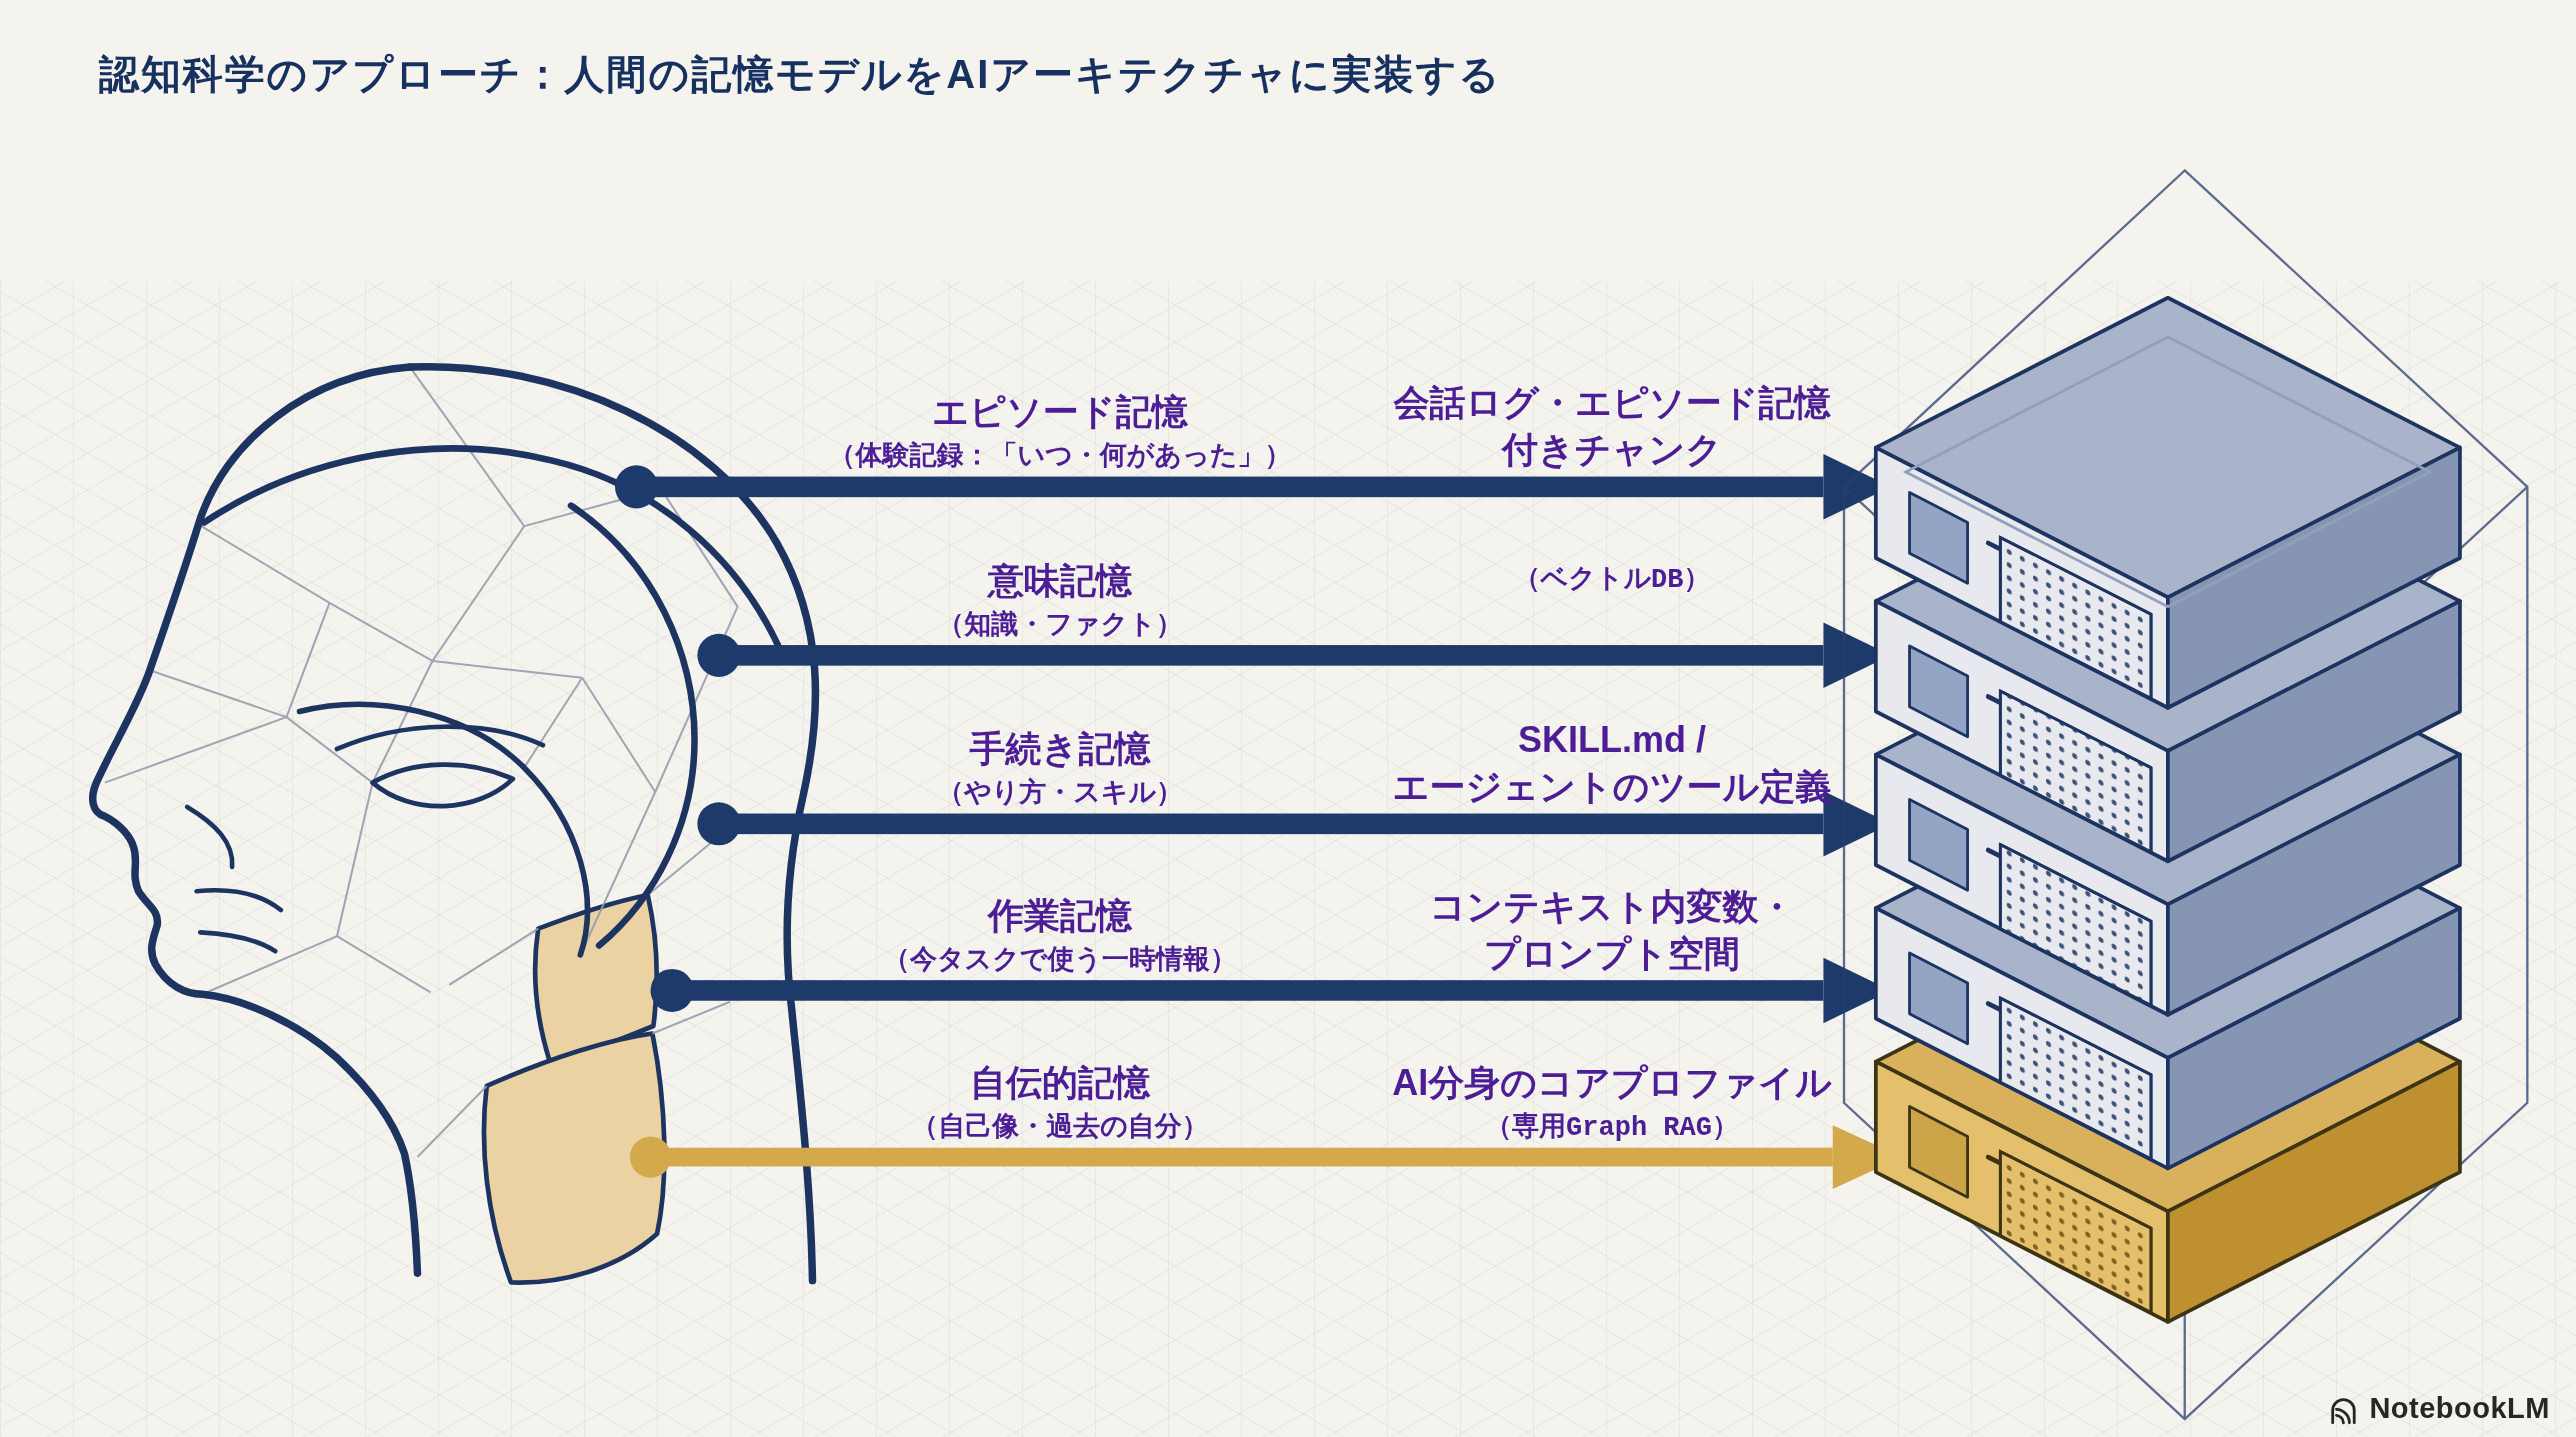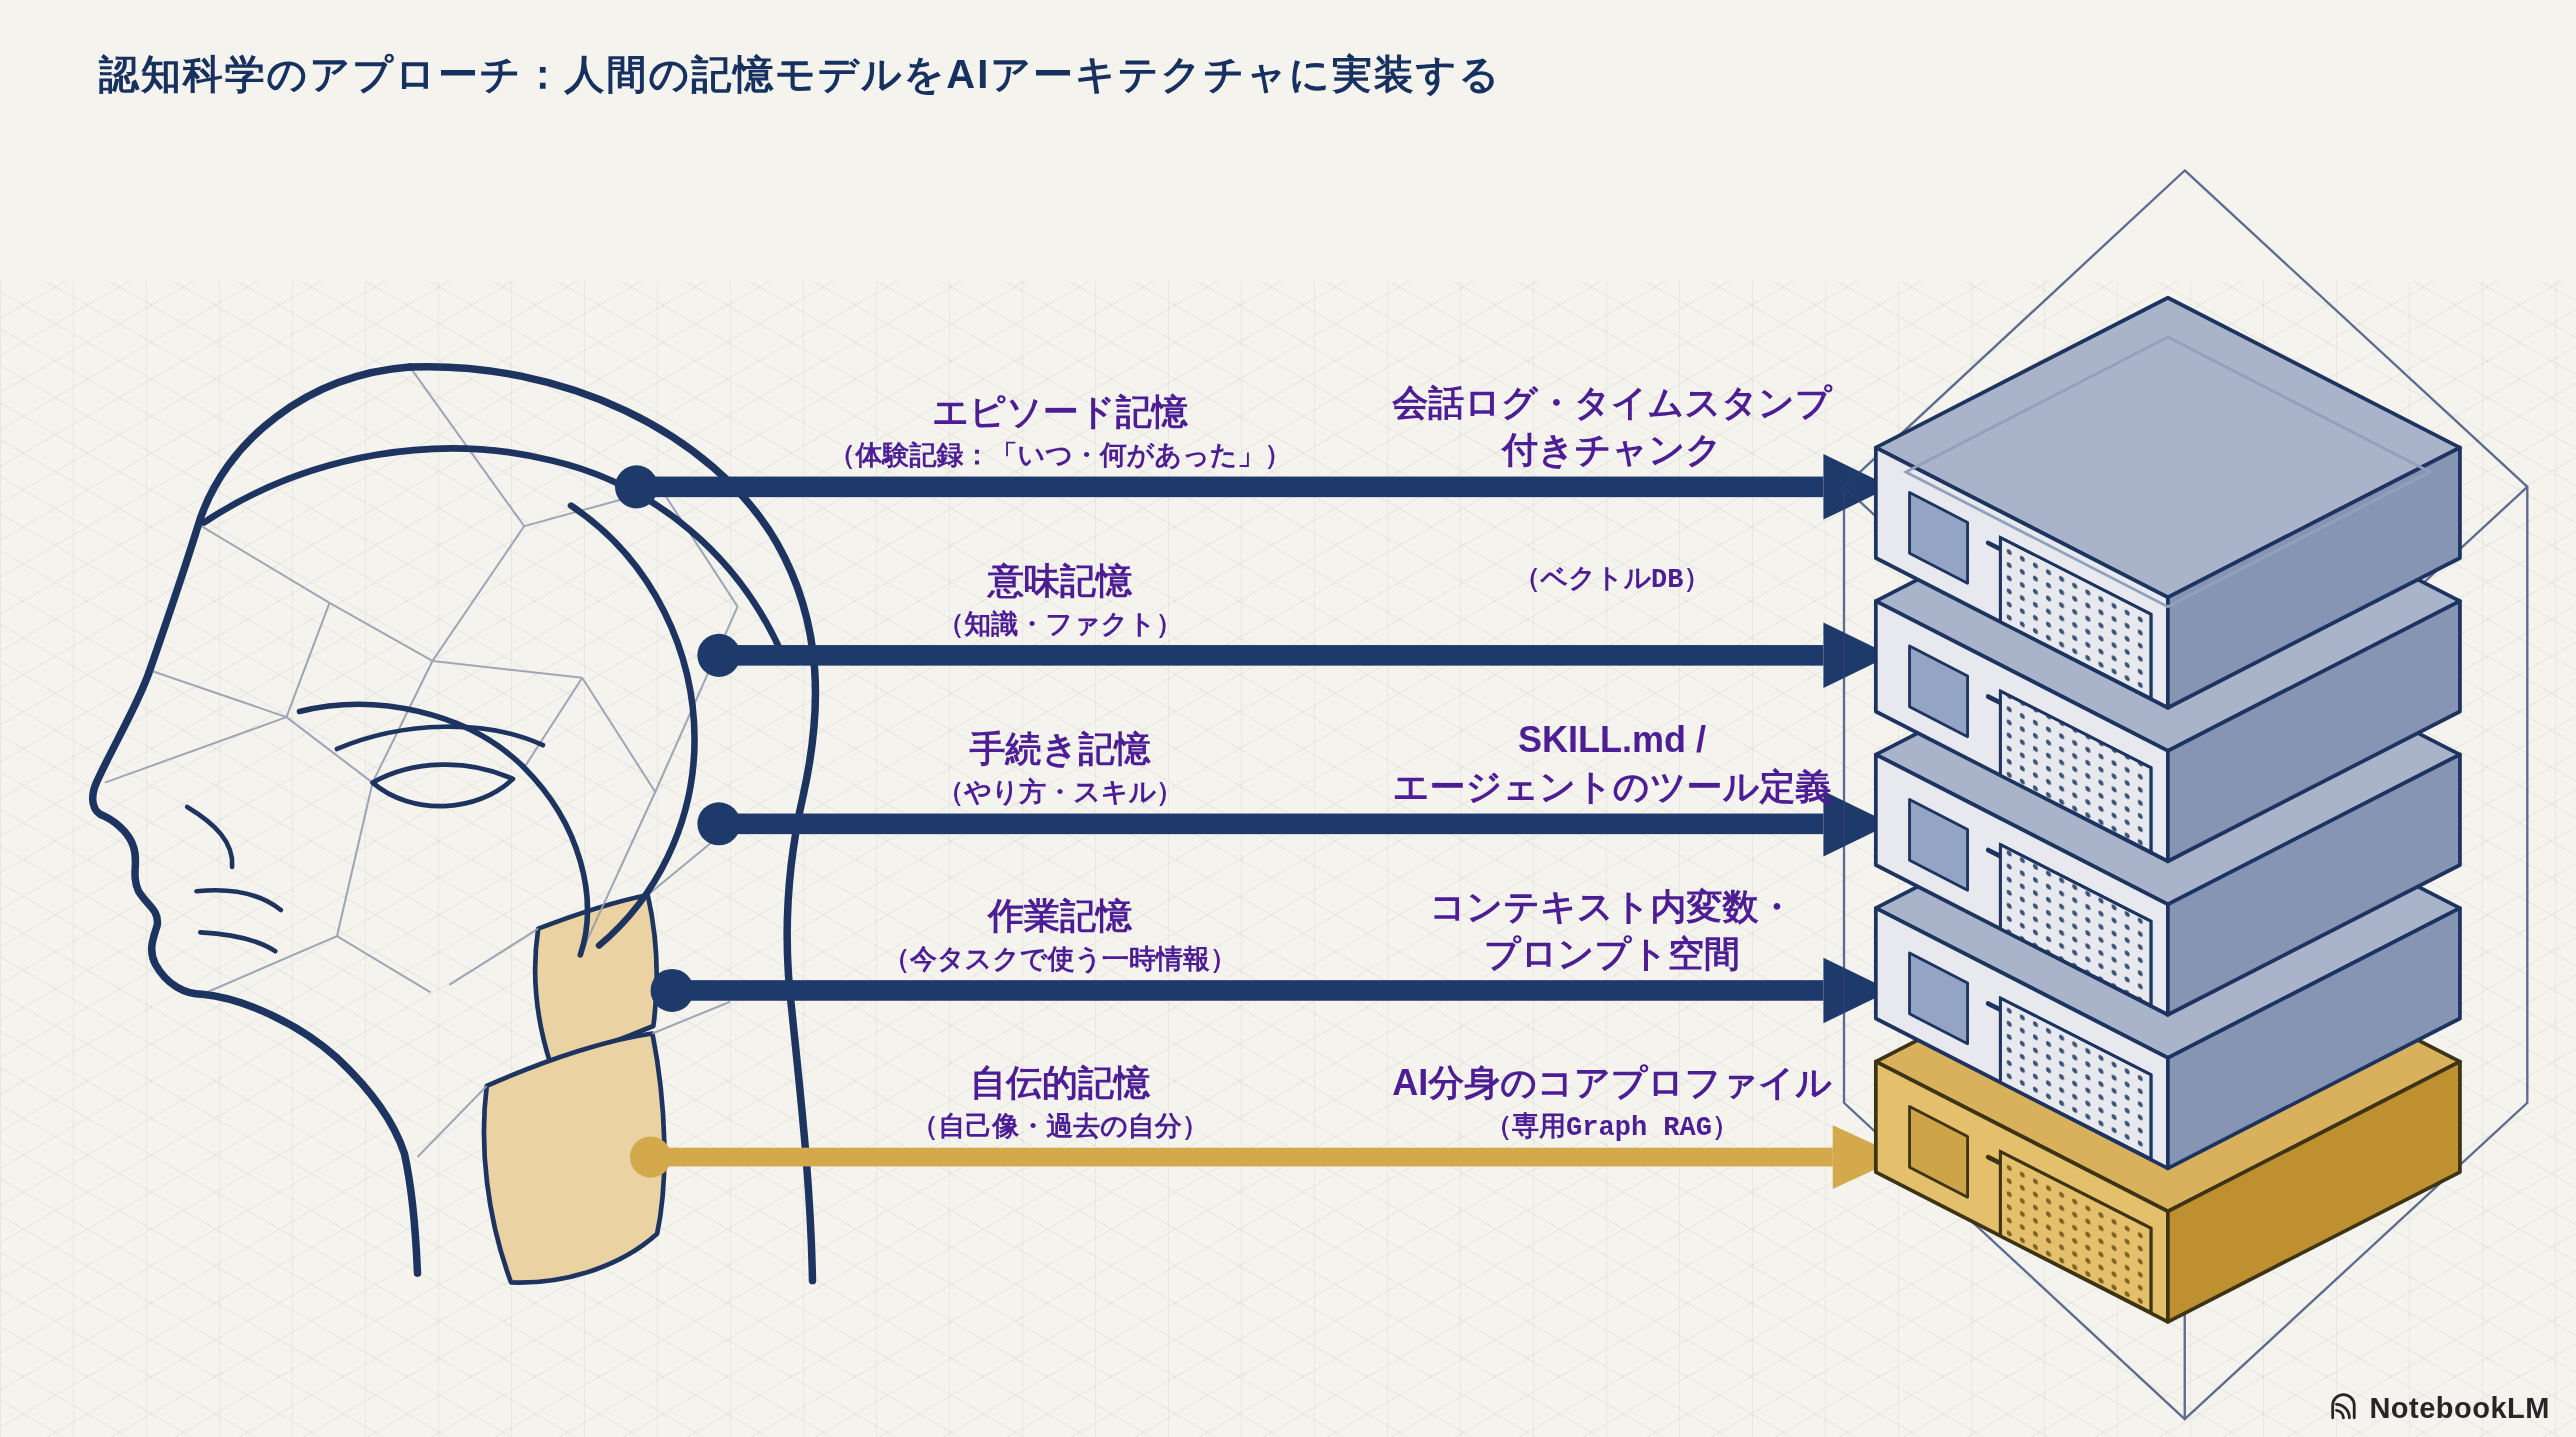--- a/index.html
+++ b/index.html
@@ -21,21 +21,21 @@
     position:absolute;left:99px;top:49px;width:2378px;
     font-size:40px;font-weight:800;letter-spacing:1.9px;
     color:#16305f;line-height:1.25;
   }
   .label{position:absolute;transform:translateX(-50%);text-align:center;color:#4c1d95;}
   .label .main{font-size:36px;font-weight:800;line-height:1.3;white-space:pre-line;}
   .label .sub{font-size:27px;font-weight:700;line-height:1.25;margin-top:5.6px;white-space:pre-line;font-family:Liberation Mono, monospace;}
   #gfx{position:absolute;left:0;top:0;}
   use.srv-blue{--top:#a9b3ca;--leftf:#e7e9ee;--rightf:#8795b4;--screen:#94a4c5;--ln:#1d3461;}
   use.srv-gold{--top:#d9b05c;--leftf:#e4c06c;--rightf:#bf9030;--screen:#cda447;--ln:#3d3415;}
-  #brand{position:absolute;right:26px;bottom:13px;display:flex;align-items:flex-start;gap:9.4px;margin-top:44px;}
+  #brand{position:absolute;right:26px;bottom:13px;display:flex;align-items:flex-end;gap:9.4px;margin-top:44px;}
   #brand .brand-text{font-size:29px;font-weight:600;color:#262626;letter-spacing:0.5px;}
 </style>
 </head>
 <body>
 
 <div id="grid-pattern"></div>
 
 <svg id="gfx" width="2576" height="1438" viewBox="0 0 2752 1536">
   <defs>
     <pattern id="dotsBlue" width="14" height="14" patternUnits="userSpaceOnUse" patternTransform="skewY(27.2)">
@@ -133,21 +133,21 @@
   </g>
 </svg>
 
 <div id="page-title">認知科学のアプローチ：人間の記憶モデルをAIアーキテクチャに実装する</div>
 
 <div class="label" style="left:1060px;top:389px;">
   <div class="main">エピソード記憶</div>
   <div class="sub">（体験記録：「いつ・何があった」）</div>
 </div>
 <div class="label" style="left:1612px;top:380px;">
-  <div class="main">会話ログ・タイムスタンプ
+  <div class="main">会話ログ・エピソード記憶
 付きチャンク</div>
 </div>
 
 <div class="label" style="left:1060px;top:558px;">
   <div class="main">意味記憶</div>
   <div class="sub">（知識・ファクト）</div>
 </div>
 <div class="label" style="left:1612px;top:558px;">
   <div class="sub">（ベクトルDB）</div>
 </div>

